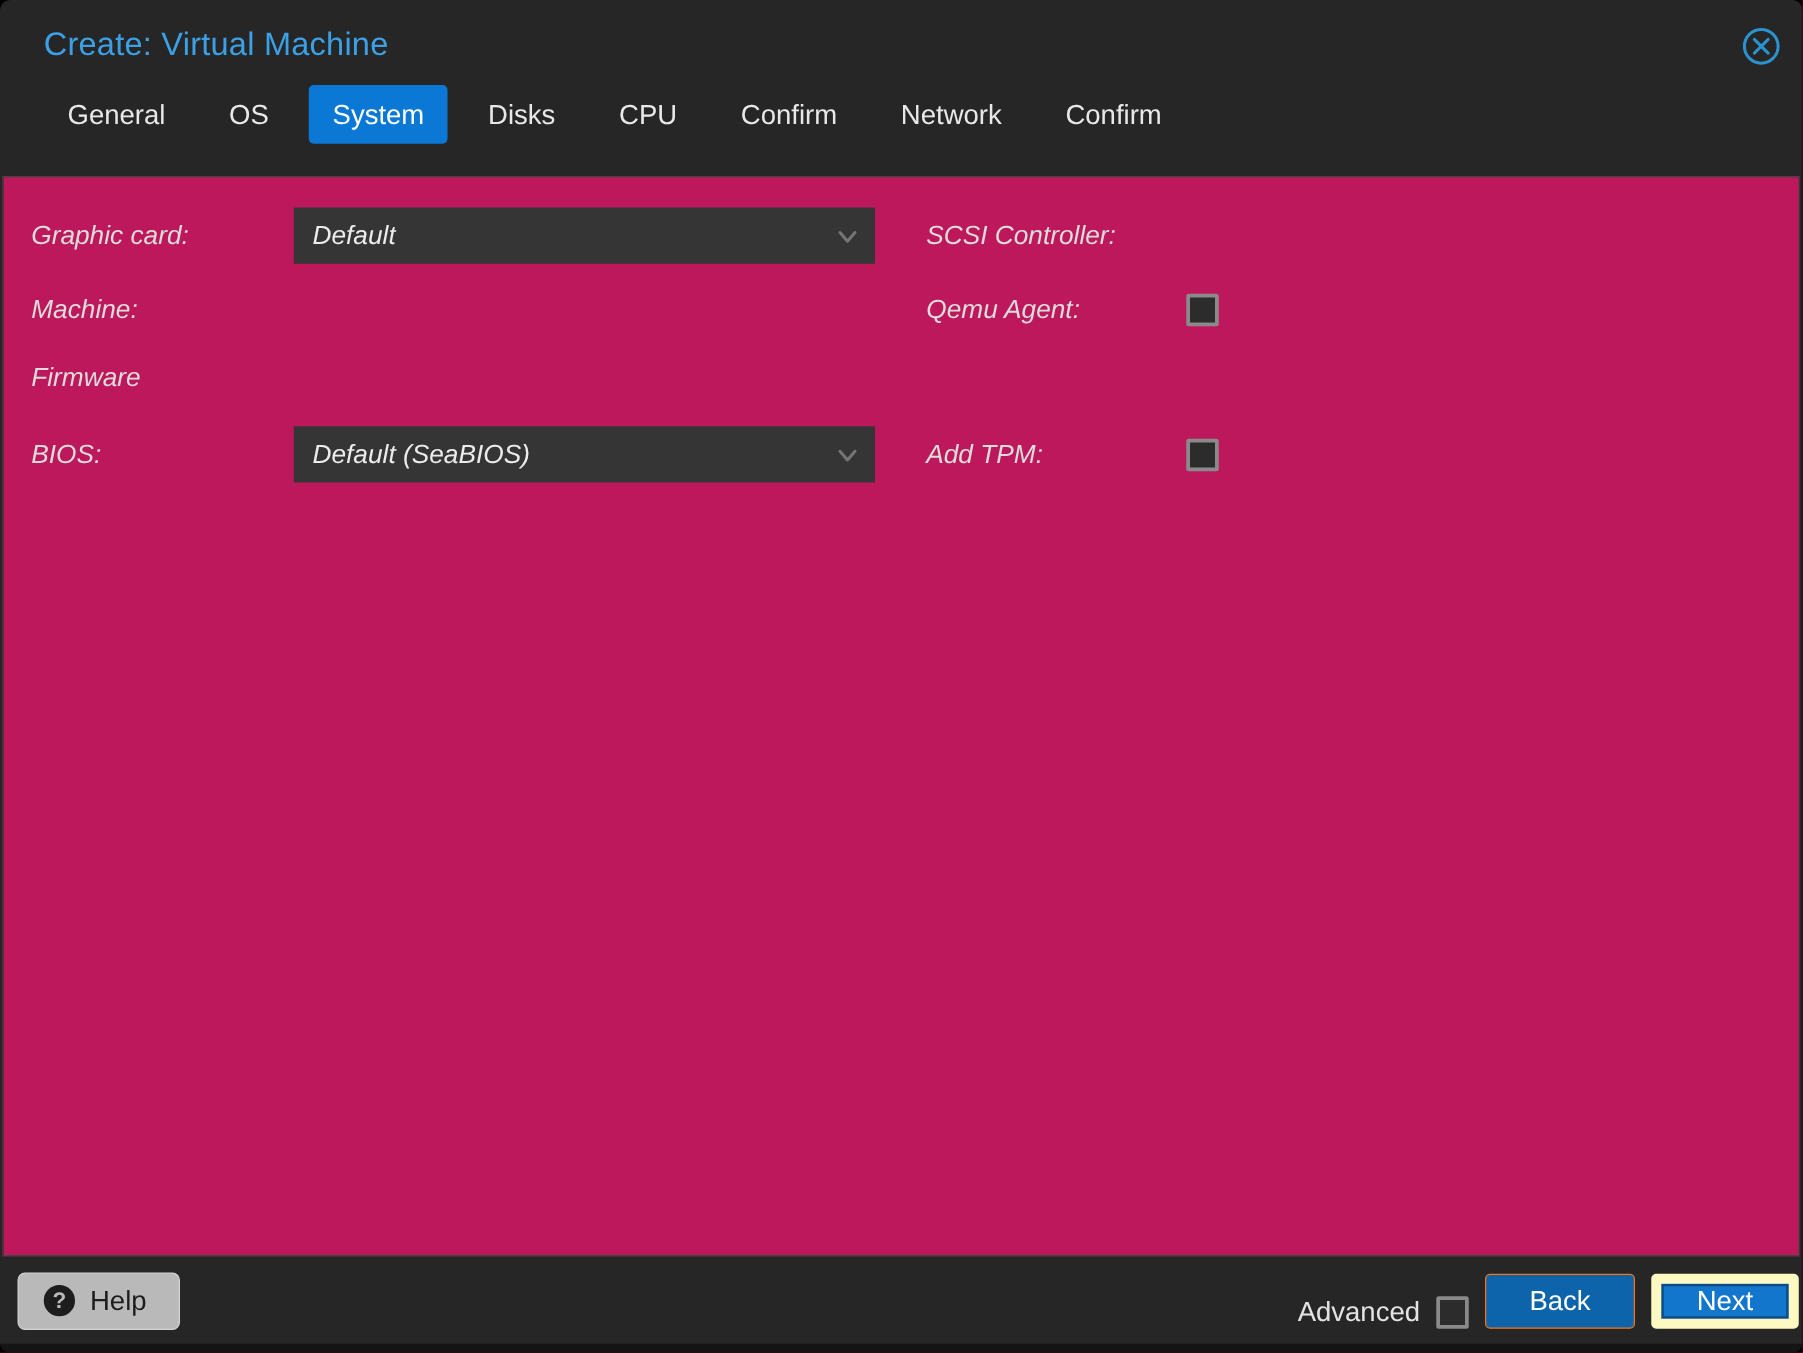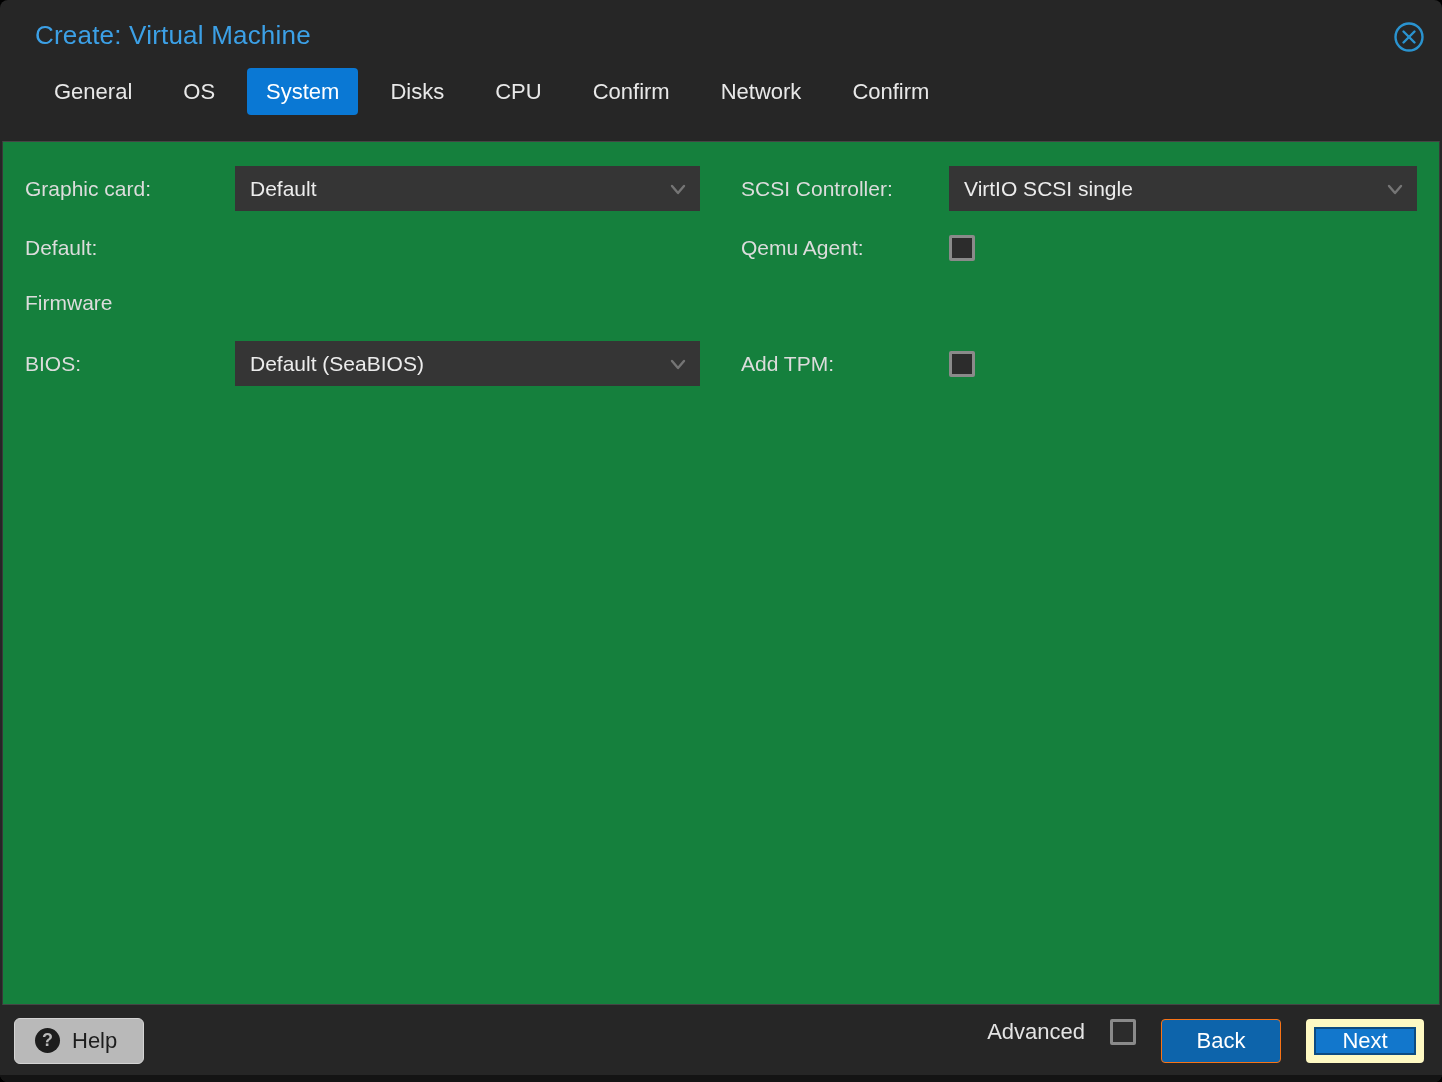--- a/index.html
+++ b/index.html
@@ -57,25 +57,26 @@
     color: #ffffff;
   }
 
   
   .body-panel {
     position: absolute;
     top: 141px;
     left: 2px;
     right: 2px;
     height: 864px;
-    background: #15803d;
+    background: #be185d;
     border-top: 1px solid #454545;
     border-bottom: 1px solid #454545;
     border-left: 1px solid #393939;
     border-right: 1px solid #393939;
+    font-style: italic;
   }
 
   .form-row {
     position: absolute;
     display: flex;
     align-items: center;
     height: 45px;
   }
   .form-row .label,
   .section-label {
@@ -166,24 +167,24 @@
     color: #b9b9b9;
     font-size: 18px;
     font-weight: bold;
     display: flex;
     align-items: center;
     justify-content: center;
   }
 
   .footer-right {
     margin-left: auto;
-    margin-right: 18px;
-    display: flex;
-    align-items: flex-start;
-    gap: 25px;
+    margin-right: 3px;
+    display: flex;
+    align-items: flex-end;
+    gap: 13px;
   }
   .advanced-label { font-size: 22px; color: #e3e3e3; }
   .btn {
     height: 44px;
     border-radius: 4px;
     font-size: 22px;
     color: #ffffff;
     font-family: "Liberation Sans", sans-serif;
     cursor: pointer;
     border: none;
@@ -238,49 +239,41 @@
         <span class="select-value">Default</span>
         <span class="chevron">
           <svg width="24" height="24" viewBox="0 0 24 24">
               <polyline points="6,9 12,16 18,9" fill="none" stroke="#757575" stroke-width="2.4" stroke-linecap="round" stroke-linejoin="round"></polyline>
             </svg>
         </span>
       </div>
     </div>
 
     <div class="form-row row-left" style="top:83px">
-      <span class="label">Default:</span>
+      <span class="label">Machine:</span>
     </div>
 
     <div class="form-row row-left" style="top:146px;height:30px">
       <span class="section-label">Firmware</span>
     </div>
 
     <div class="form-row row-left" style="top:199px">
       <span class="label">BIOS:</span>
       <div class="select select-left">
         <span class="select-value">Default (SeaBIOS)</span>
         <span class="chevron">
           <svg width="24" height="24" viewBox="0 0 24 24">
               <polyline points="6,9 12,16 18,9" fill="none" stroke="#757575" stroke-width="2.4" stroke-linecap="round" stroke-linejoin="round"></polyline>
             </svg>
         </span>
       </div>
     </div>
 
     <div class="form-row row-right" style="top:24px">
       <span class="label">SCSI Controller:</span>
-      <div class="select select-right">
-        <span class="select-value">VirtIO SCSI single</span>
-        <span class="chevron">
-          <svg width="24" height="24" viewBox="0 0 24 24">
-              <polyline points="6,9 12,16 18,9" fill="none" stroke="#757575" stroke-width="2.4" stroke-linecap="round" stroke-linejoin="round"></polyline>
-            </svg>
-        </span>
-      </div>
     </div>
 
     <div class="form-row row-right" style="top:83px">
       <span class="label">Qemu Agent:</span>
       <div class="checkbox" role="checkbox" aria-checked="false"></div>
     </div>
 
     <div class="form-row row-right" style="top:199px">
       <span class="label">Add TPM:</span>
       <div class="checkbox" role="checkbox" aria-checked="false"></div>

